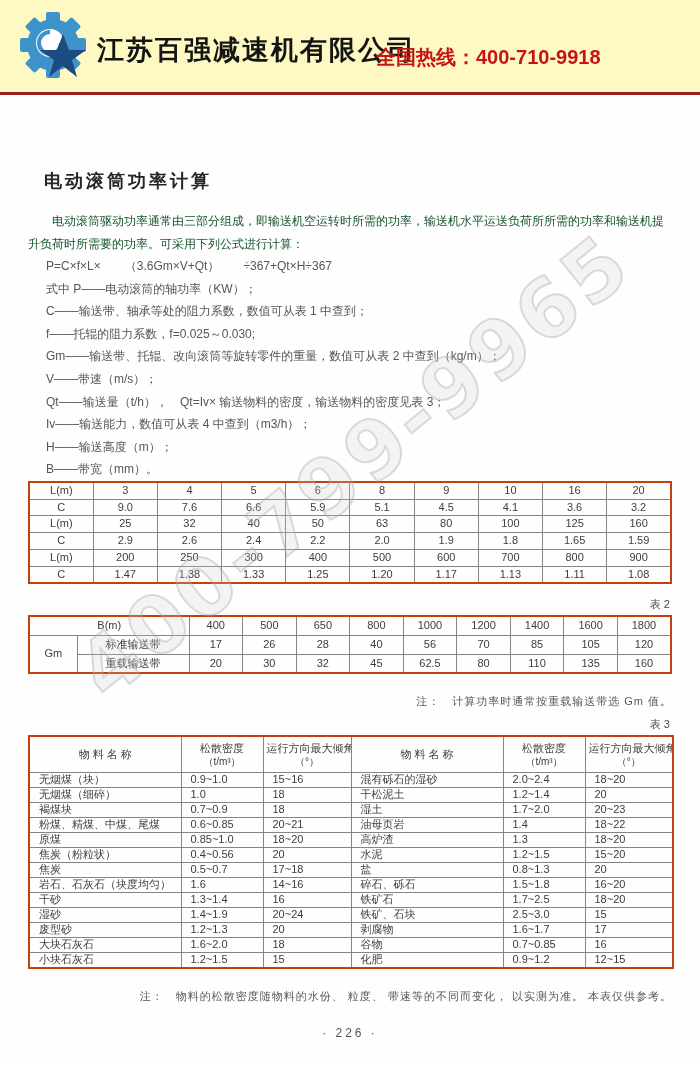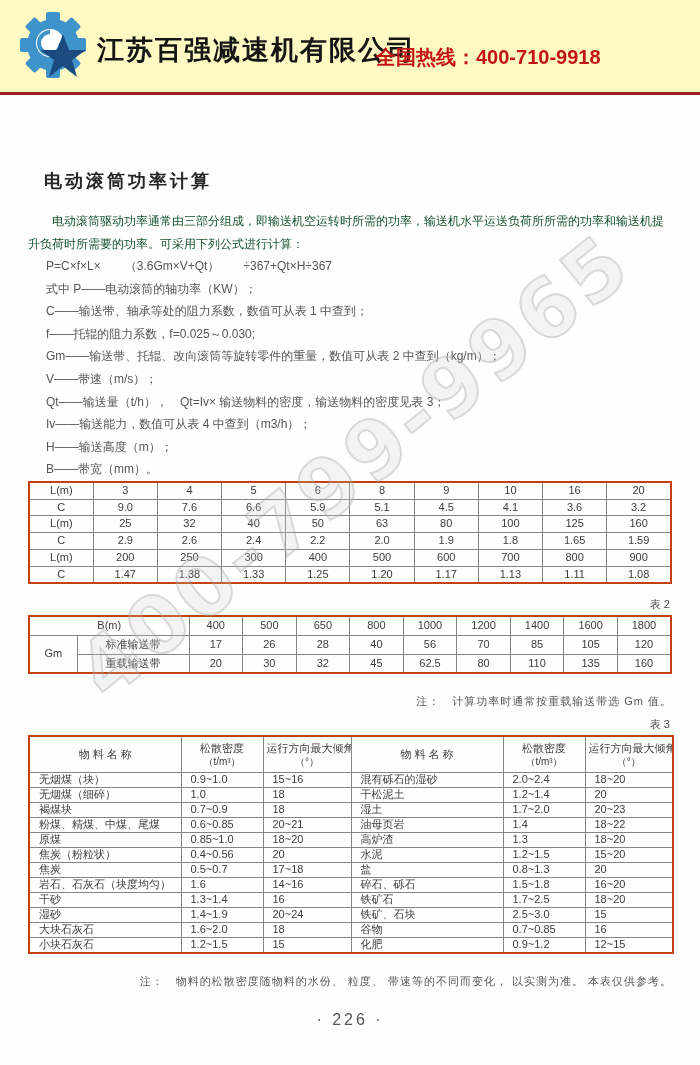--- a/index.html
+++ b/index.html
@@ -25,21 +25,21 @@
   .tbl-label { font-size:11px; color:#474747; text-align:right; margin:7px 2px 3px 0; }
   table { border-collapse:collapse; width:100%; table-layout:fixed; }
   table { border:2px solid #c2410c; }
   td { border:1px solid #858585; font-size:11px; color:#3c3c3c; text-align:center; padding:1px 2px; line-height:1.25; overflow:hidden; white-space:nowrap; }
   .t1 td { height:16px; }
   .t2 td { height:19px; }
   .t3 td { height:15px; text-align:left; padding:0 3px 0 9px; }
   .t3 .hcell { text-align:center; padding:3px; height:36px; vertical-align:middle; }
   .t3 .unit { font-size:10px; line-height:1.1; }
   .note { font-size:11px; color:#585858; text-align:right; margin-top:20px; letter-spacing:1px; }
-  .pagenum { text-align:center; font-size:16px; color:#555; margin-top:22px; letter-spacing:3px; }
+  .pagenum { text-align:center; font-size:12px; color:#555; margin-top:22px; letter-spacing:3px; }
 
   
   .watermark { position:absolute; left:60px; top:645px; transform:rotate(-39deg); transform-origin:left top;
     font-family:"DejaVu Sans", sans-serif; font-size:80px; font-weight:bold; letter-spacing:5px;
     color:rgba(205,205,205,0.22); -webkit-text-stroke:2px rgba(165,165,165,0.38);
     white-space:nowrap; pointer-events:none; z-index:9; }
 </style>
 </head>
 <body>
 
@@ -334,20 +334,28 @@
           </tr>
           <tr>
             <td>湿砂</td>
             <td>1.4~1.9</td>
             <td>20~24</td>
             <td>铁矿、石块</td>
             <td>2.5~3.0</td>
             <td>15</td>
           </tr>
           <tr>
+            <td>废型砂</td>
+            <td>1.2~1.3</td>
+            <td>20</td>
+            <td>剥腐物</td>
+            <td>1.6~1.7</td>
+            <td>17</td>
+          </tr>
+          <tr>
             <td>大块石灰石</td>
             <td>1.6~2.0</td>
             <td>18</td>
             <td>谷物</td>
             <td>0.7~0.85</td>
             <td>16</td>
           </tr>
           <tr>
             <td>小块石灰石</td>
             <td>1.2~1.5</td>

